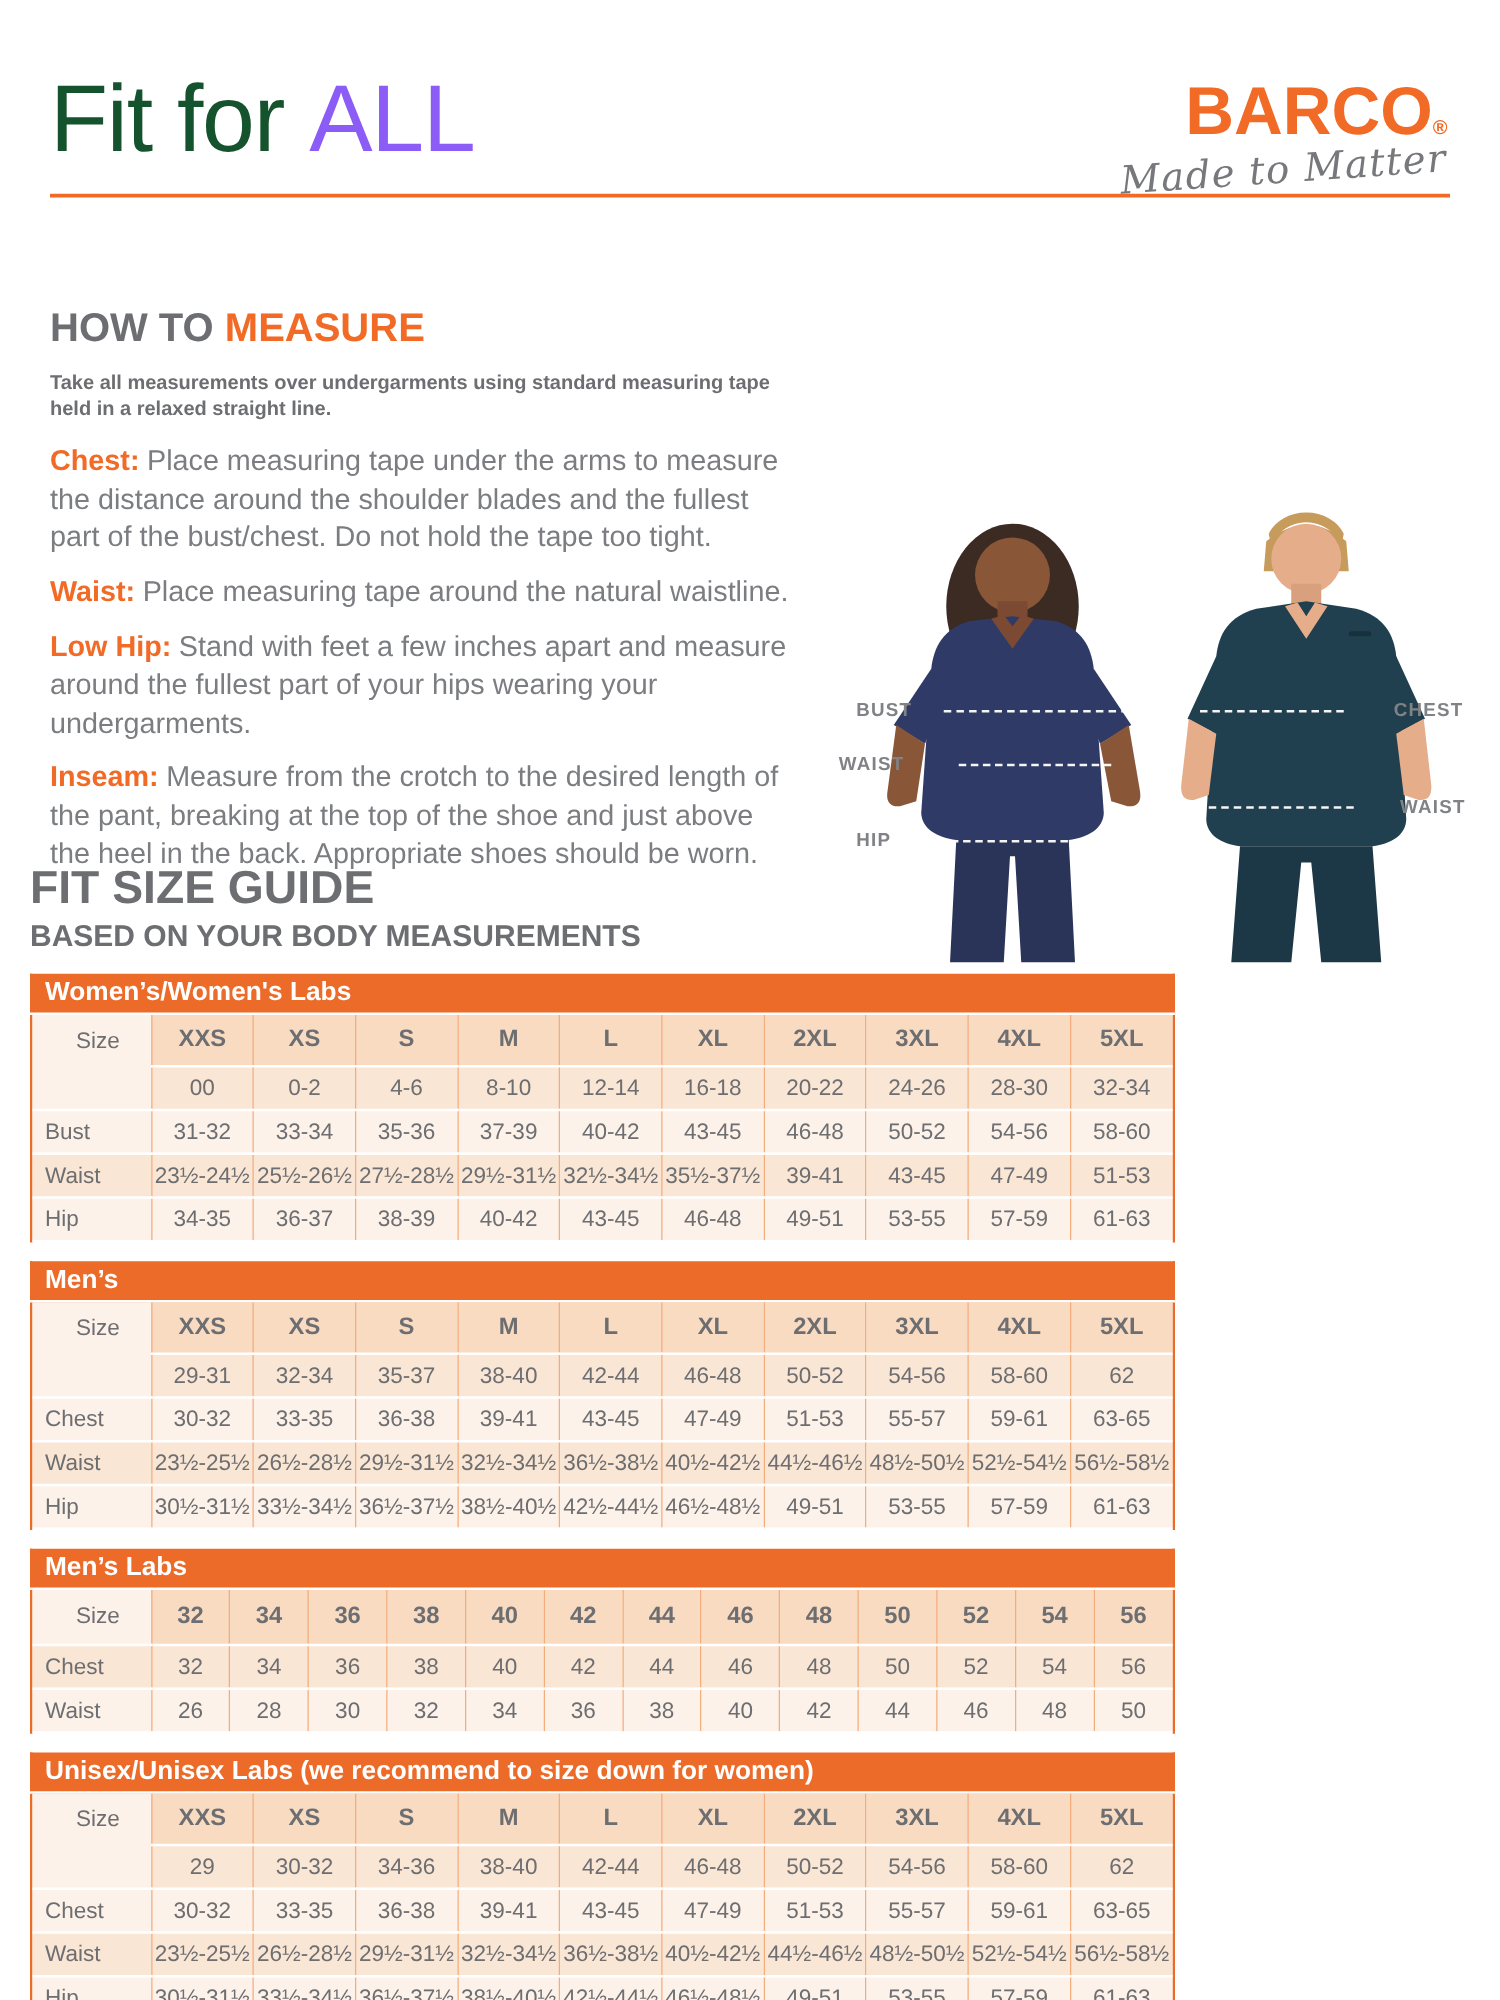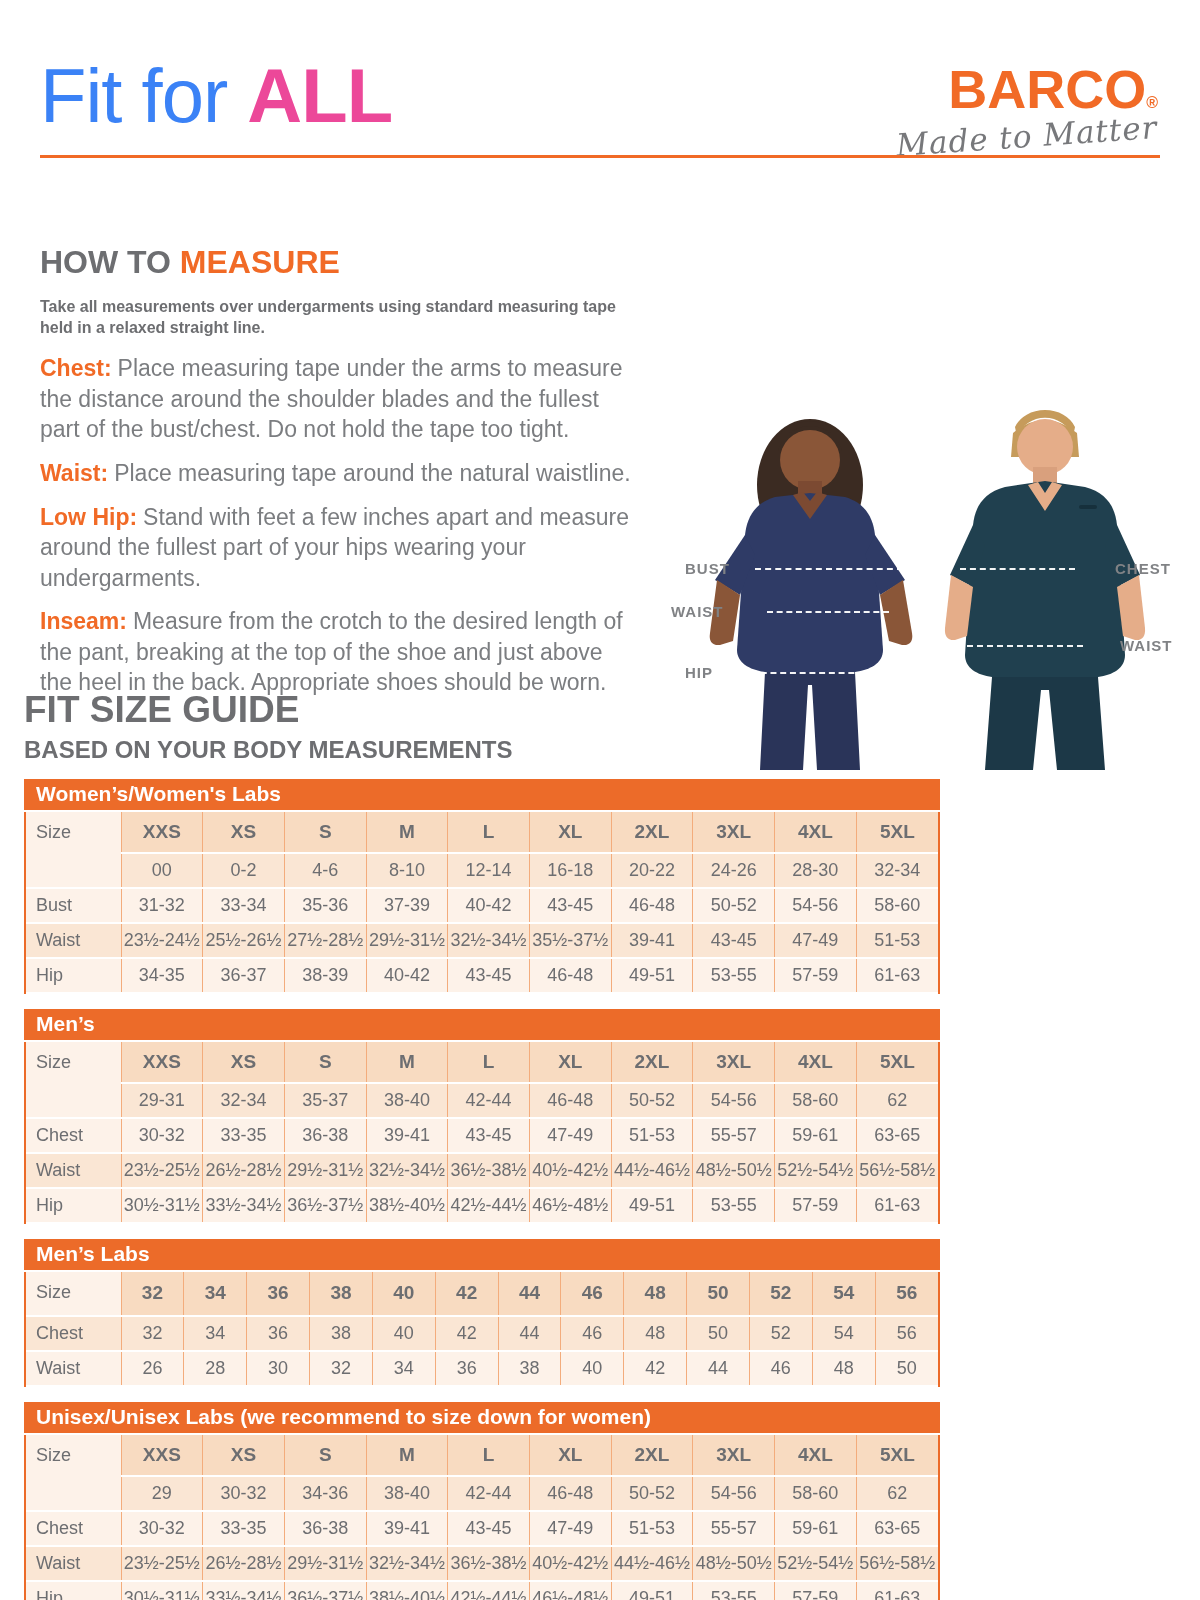--- a/index.html
+++ b/index.html
@@ -1,21 +1,21 @@
 <!DOCTYPE html>
 <html><head>
 <meta charset="utf-8">
 <style>
   html,body{margin:0;padding:0;background:#fff;}
   .page{position:relative;width:1200px;height:1600px;background:#fff;overflow:hidden;
         font-family:"Liberation Sans",sans-serif;color:#6d6e71;}
   
   .main-title{position:absolute;left:40px;top:56px;font-size:76px;line-height:1.05;letter-spacing:-1px;}
-  .main-title .reg-part{color:#3b82f6;font-weight:500;}
-  .main-title .bold-part{color:#ec4899;font-weight:bold;}
+  .main-title .reg-part{color:#14532d;font-weight:500;}
+  .main-title .bold-part{color:#8b5cf6;font-weight:normal;}
   .brand{position:absolute;right:42px;top:62px;text-align:right;}
   .brand .logo{font-size:54px;font-weight:bold;color:#f16a26;letter-spacing:0;line-height:1;}
   .brand .reg{font-size:16px;vertical-align:baseline;color:#f16a26;}
   .brand .tagline{font-family:"DejaVu Serif",serif;font-style:italic;font-size:31px;color:#77787b;
                   transform:rotate(-4deg);margin-top:2px;letter-spacing:1px;}
   .rule{position:absolute;left:40px;top:155px;width:1120px;height:3px;background:#f16a26;}
   
   .how-to{position:absolute;left:40px;top:246px;width:592px;}
   .how-to h2{margin:0 0 18px 0;font-size:32px;line-height:1;color:#6d6e71;}
   .how-to h2 .orange{color:#f16a26;}
@@ -32,21 +32,21 @@
   .size-guide h2{margin:0;font-size:37px;line-height:1.1;color:#6d6e71;}
   .size-guide h3{margin:5px 0 9px 0;font-size:24px;color:#6d6e71;}
   .tbl-wrap{border-left:2px solid #ec6b29;border-right:2px solid #ec6b29;}
   .banner{background:#ec6b29;color:#fff;font-weight:bold;font-size:21px;padding:3px 0 4px 12px;
           border-bottom:2px solid #fff;margin-left:-2px;margin-right:-2px;margin-top:15px;}
   table{width:100%;border-collapse:collapse;table-layout:fixed;}
   td{height:33px;text-align:center;font-size:18px;color:#6d6e71;
      border-right:1px solid #f3ac7c;border-bottom:2px solid #fff;padding:0;}
   td:last-child{border-right:none;}
   td.hdr{height:40px;font-weight:bold;font-size:19px;background:#f8dbc1;}
-  td.corner{text-align:left;padding-left:10px;vertical-align:top;padding-top:10px;}
+  td.corner{text-align:center;padding-left:10px;vertical-align:top;padding-top:10px;}
   td.rowlab{text-align:left;padding-left:10px;}
   td.light{background:#fdf2e9;}
   td.dark{background:#fae6d4;}
   td.corner.light{background:#fdf2e9;}
 </style>
 </head>
 <body>
 
 <div class="page">
 

